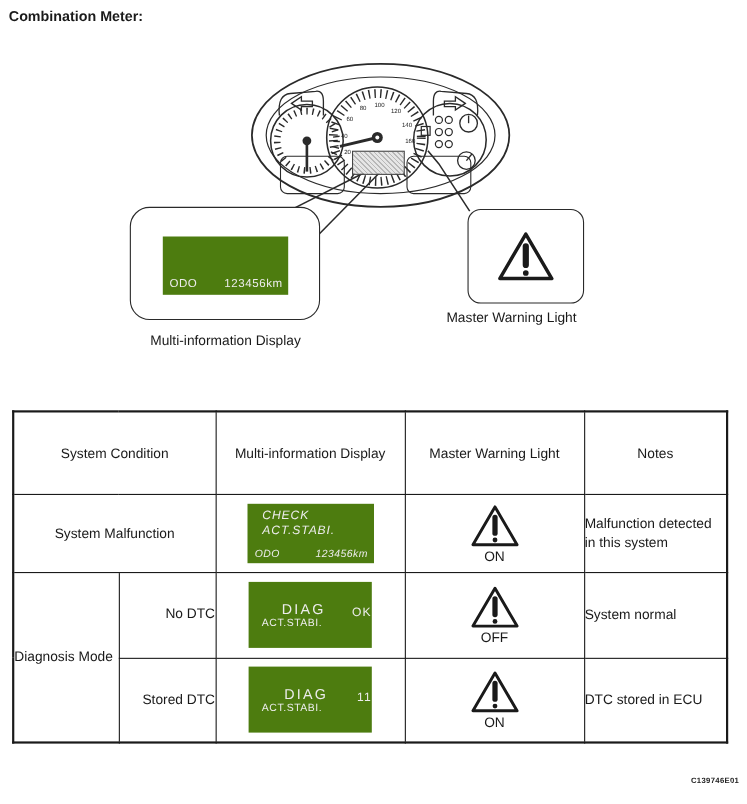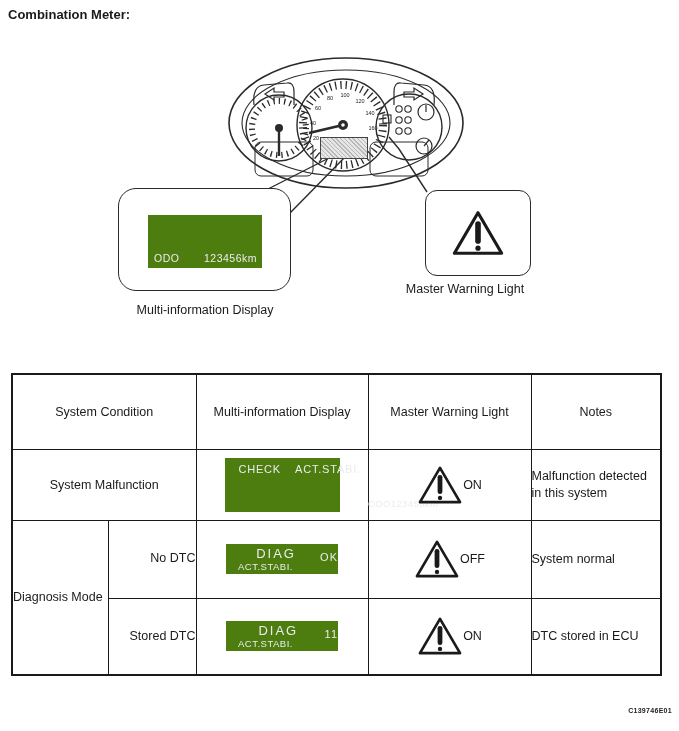--- a/index.html
+++ b/index.html
@@ -33,30 +33,30 @@
   .tbl{position:absolute;left:11px;top:373px;border-collapse:collapse;table-layout:fixed;z-index:2;}
   .tbl td,.tbl th{border:1.5px solid #1a1a1a;font-size:12.5px;font-weight:normal;
                   vertical-align:middle;padding:0;background:#fff;}
   .tbl{border:2px solid #1a1a1a;}
   .c-center{text-align:center;}
   .c-dm{padding-left:18px;line-height:1.5;}
   .c-sub{padding-left:22px;line-height:1.4;text-align:right;}
   .c-notes{padding:5px 6px;font-size:12px;line-height:1.3;}
   .c-disp{text-align:center;}
   .c-warn{padding:0;}
-  .warn-wrap{display:flex;align-items:center;justify-content:center;}
+  .warn-wrap{display:flex;align-items:center;justify-content:center;flex-direction:column;}
   .warn-state{font-size:12.5px;}
 
   
-  .lcd-a{display:inline-flex;flex-direction:row;text-align:left;width:115px;height:54px;
-         padding-top:5px;box-sizing:border-box;}
+  .lcd-a{display:inline-flex;flex-direction:column;text-align:left;width:115px;height:54px;
+         padding-top:5px;box-sizing:border-box;font-style:italic;}
   .lcd-a .l1,.lcd-a .l2{margin-left:14px;font-size:11px;letter-spacing:.8px;line-height:1.25;}
   .lcd-a .odo{margin-top:auto;display:flex;justify-content:space-between;align-items:baseline;
               font-size:9.5px;padding:0 5px 3px 7px;letter-spacing:.4px;}
-  .lcd-b{display:inline-flex;align-items:center;width:112px;height:30px;text-align:left;}
+  .lcd-b{display:inline-flex;align-items:center;width:112px;height:60px;text-align:left;}
   .lcd-b .main{flex:1;padding-left:6px;}
   .lcd-b .diag{font-size:13px;letter-spacing:2px;text-align:center;}
   .lcd-b .stabi{font-size:9.5px;letter-spacing:.5px;margin-left:6px;}
   .lcd-b .status{font-size:11px;margin-right:0;margin-top:-4px;letter-spacing:1px;}
 
   .sketch{stroke:#2a2a2a;fill:none;}
 </style>
 </head>
 <body>
 

